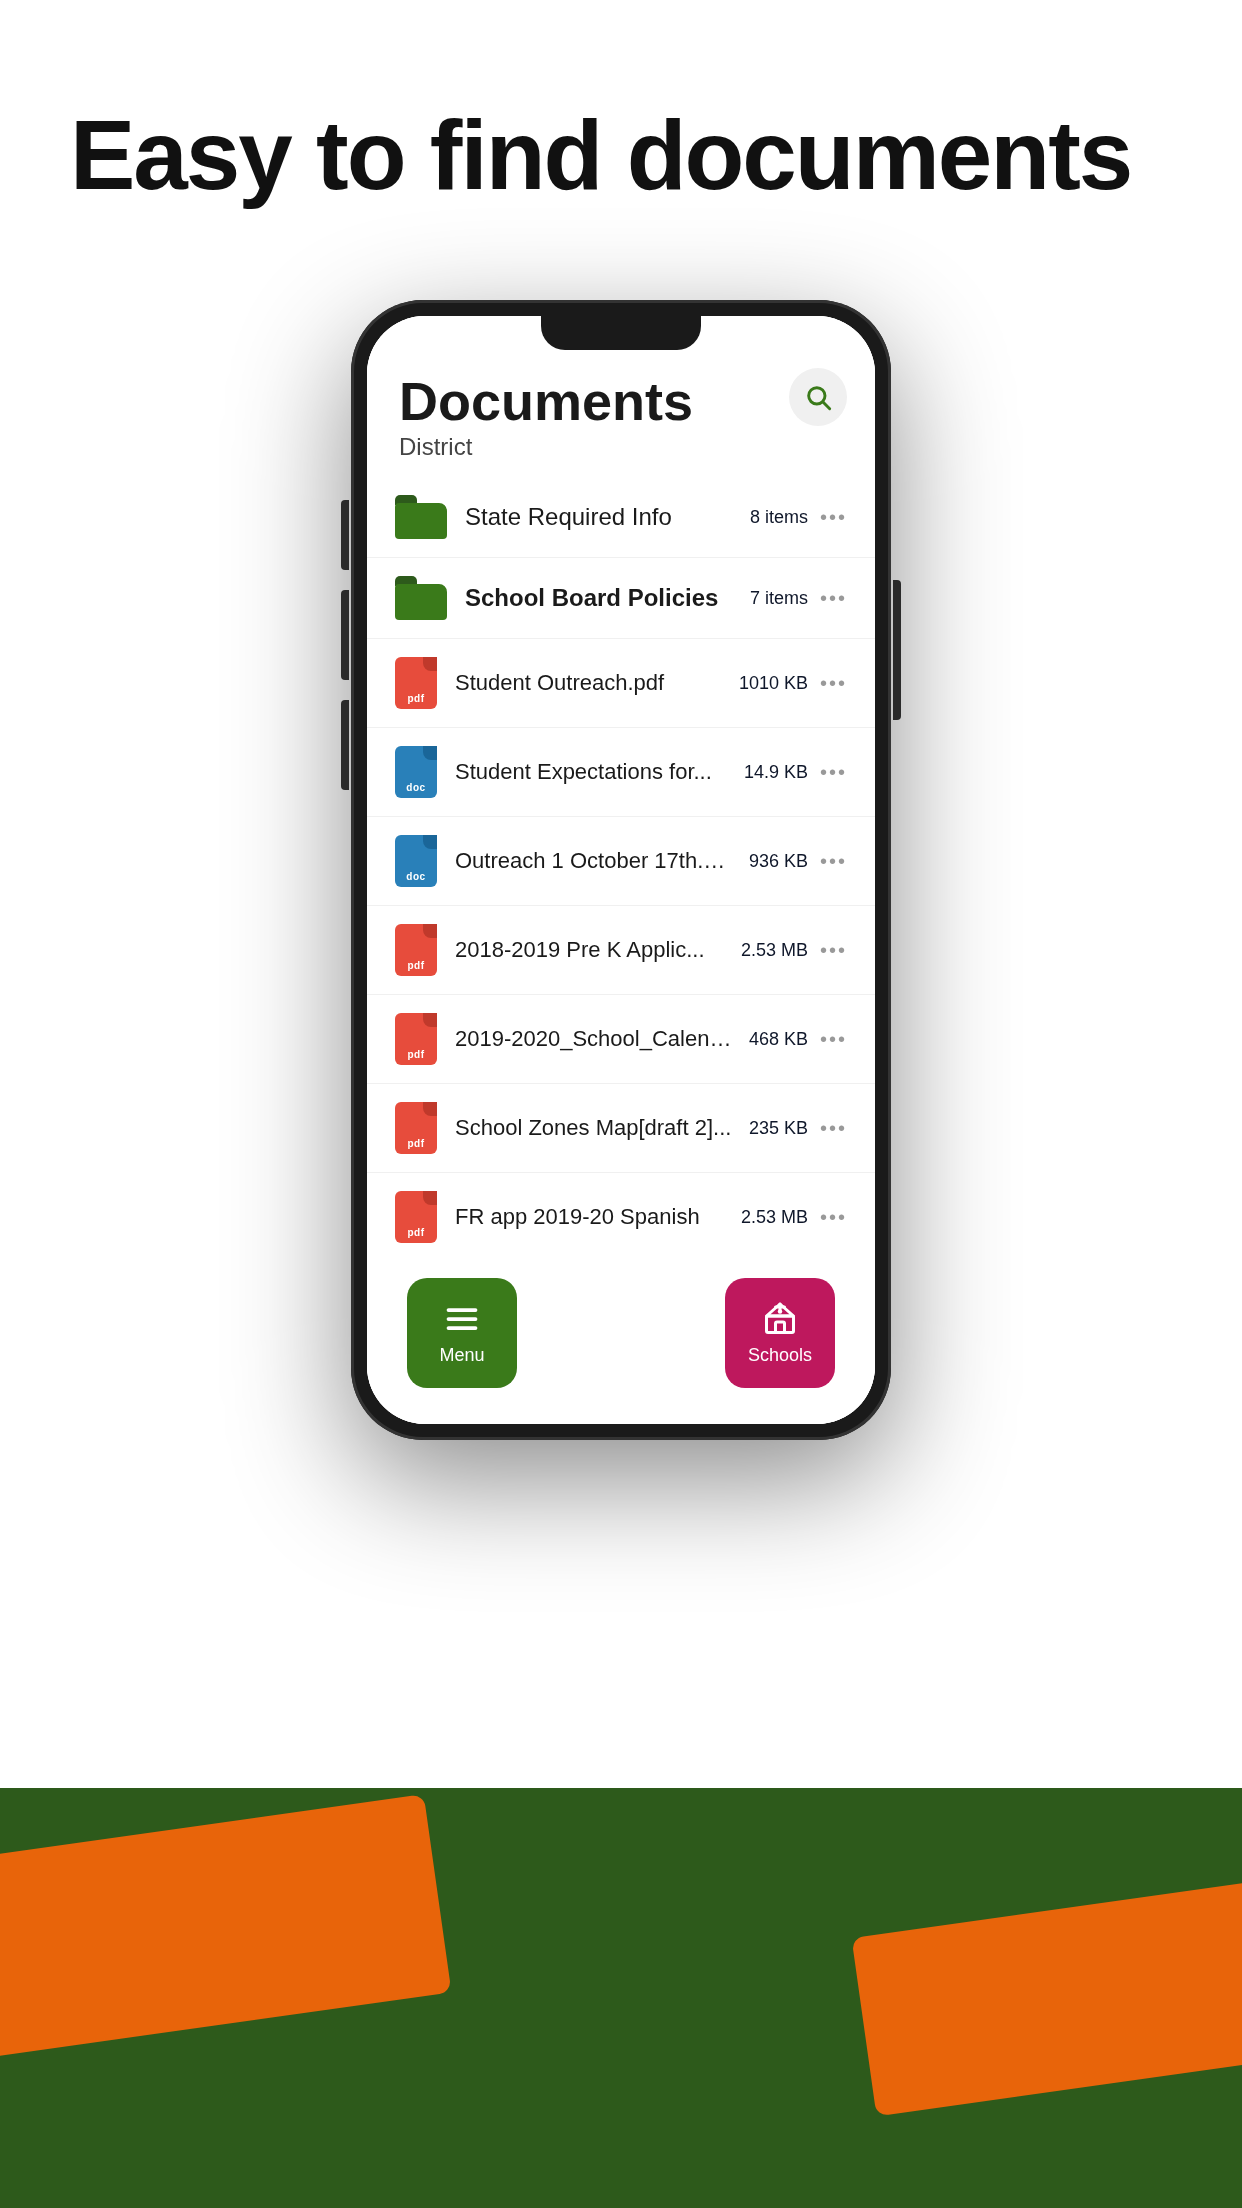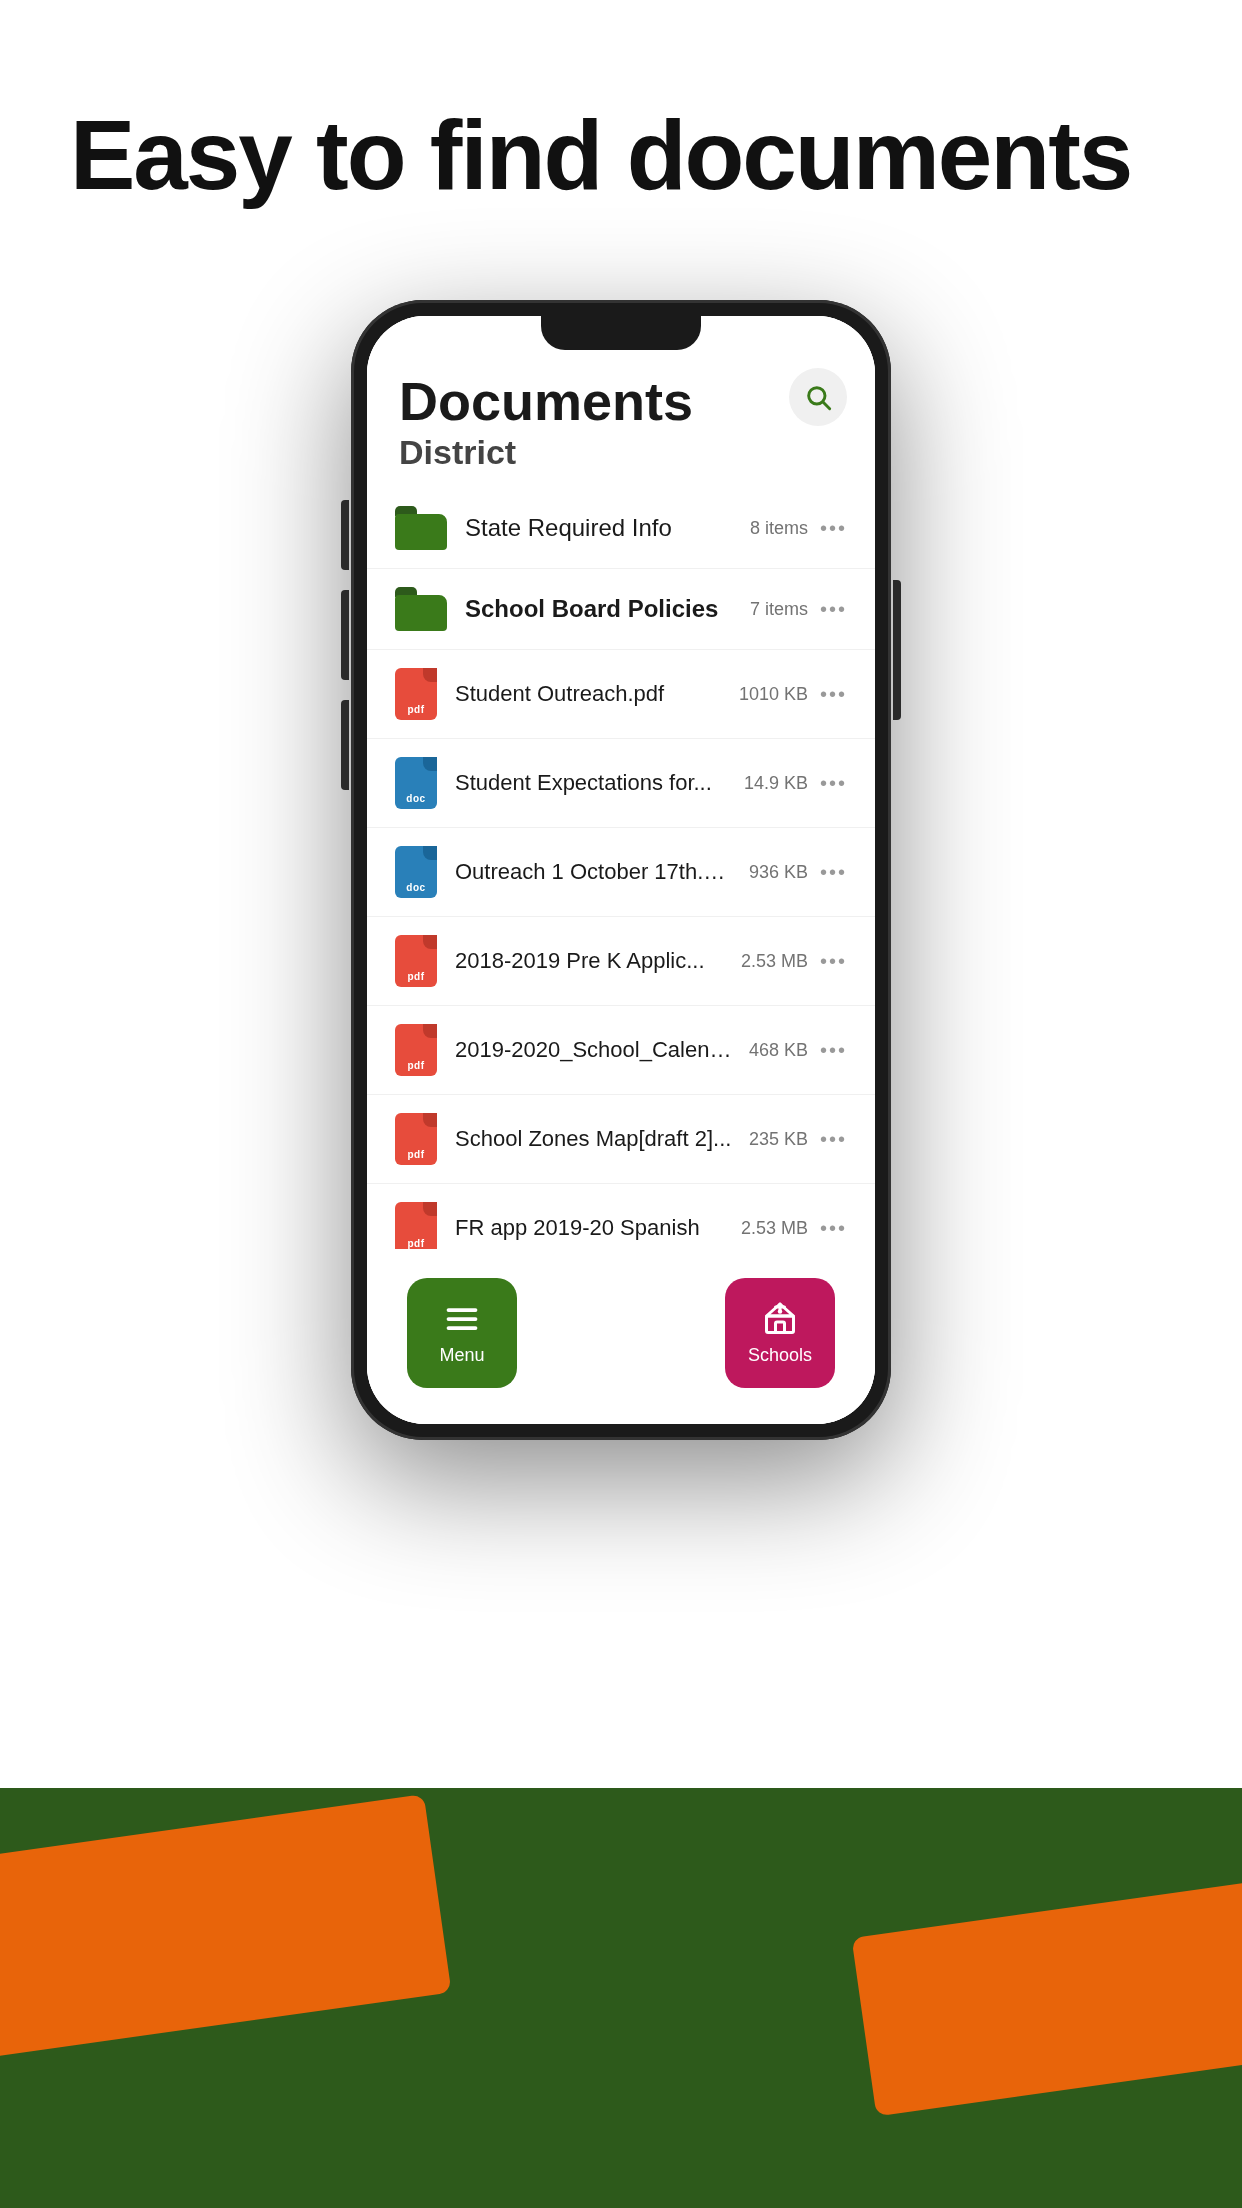--- a/index.html
+++ b/index.html
@@ -166,23 +166,23 @@
     }
 
     .app-title {
       font-size: 54px;
       font-weight: 800;
       color: #1a1a1a;
       line-height: 1.1;
     }
 
     .app-subtitle {
-      font-size: 34px;
+      font-size: 24px;
       color: #444444;
-      font-weight: 700;
+      font-weight: 400;
       margin-top: 2px;
     }
 
     .search-btn {
       position: absolute;
       top: 52px;
       right: 28px;
       width: 58px;
       height: 58px;
       border-radius: 50%;
@@ -227,21 +227,21 @@
       text-overflow: ellipsis;
     }
 
     .doc-item-name.bold {
       font-weight: 700;
       font-size: 24px;
     }
 
     .doc-item-meta {
       font-size: 18px;
-      color: #737373;
+      color: #0f172a;
       margin-left: 16px;
       white-space: nowrap;
       flex-shrink: 0;
     }
 
     .doc-item-more {
       margin-left: 12px;
       font-size: 20px;
       color: #999999;
       letter-spacing: 2px;

